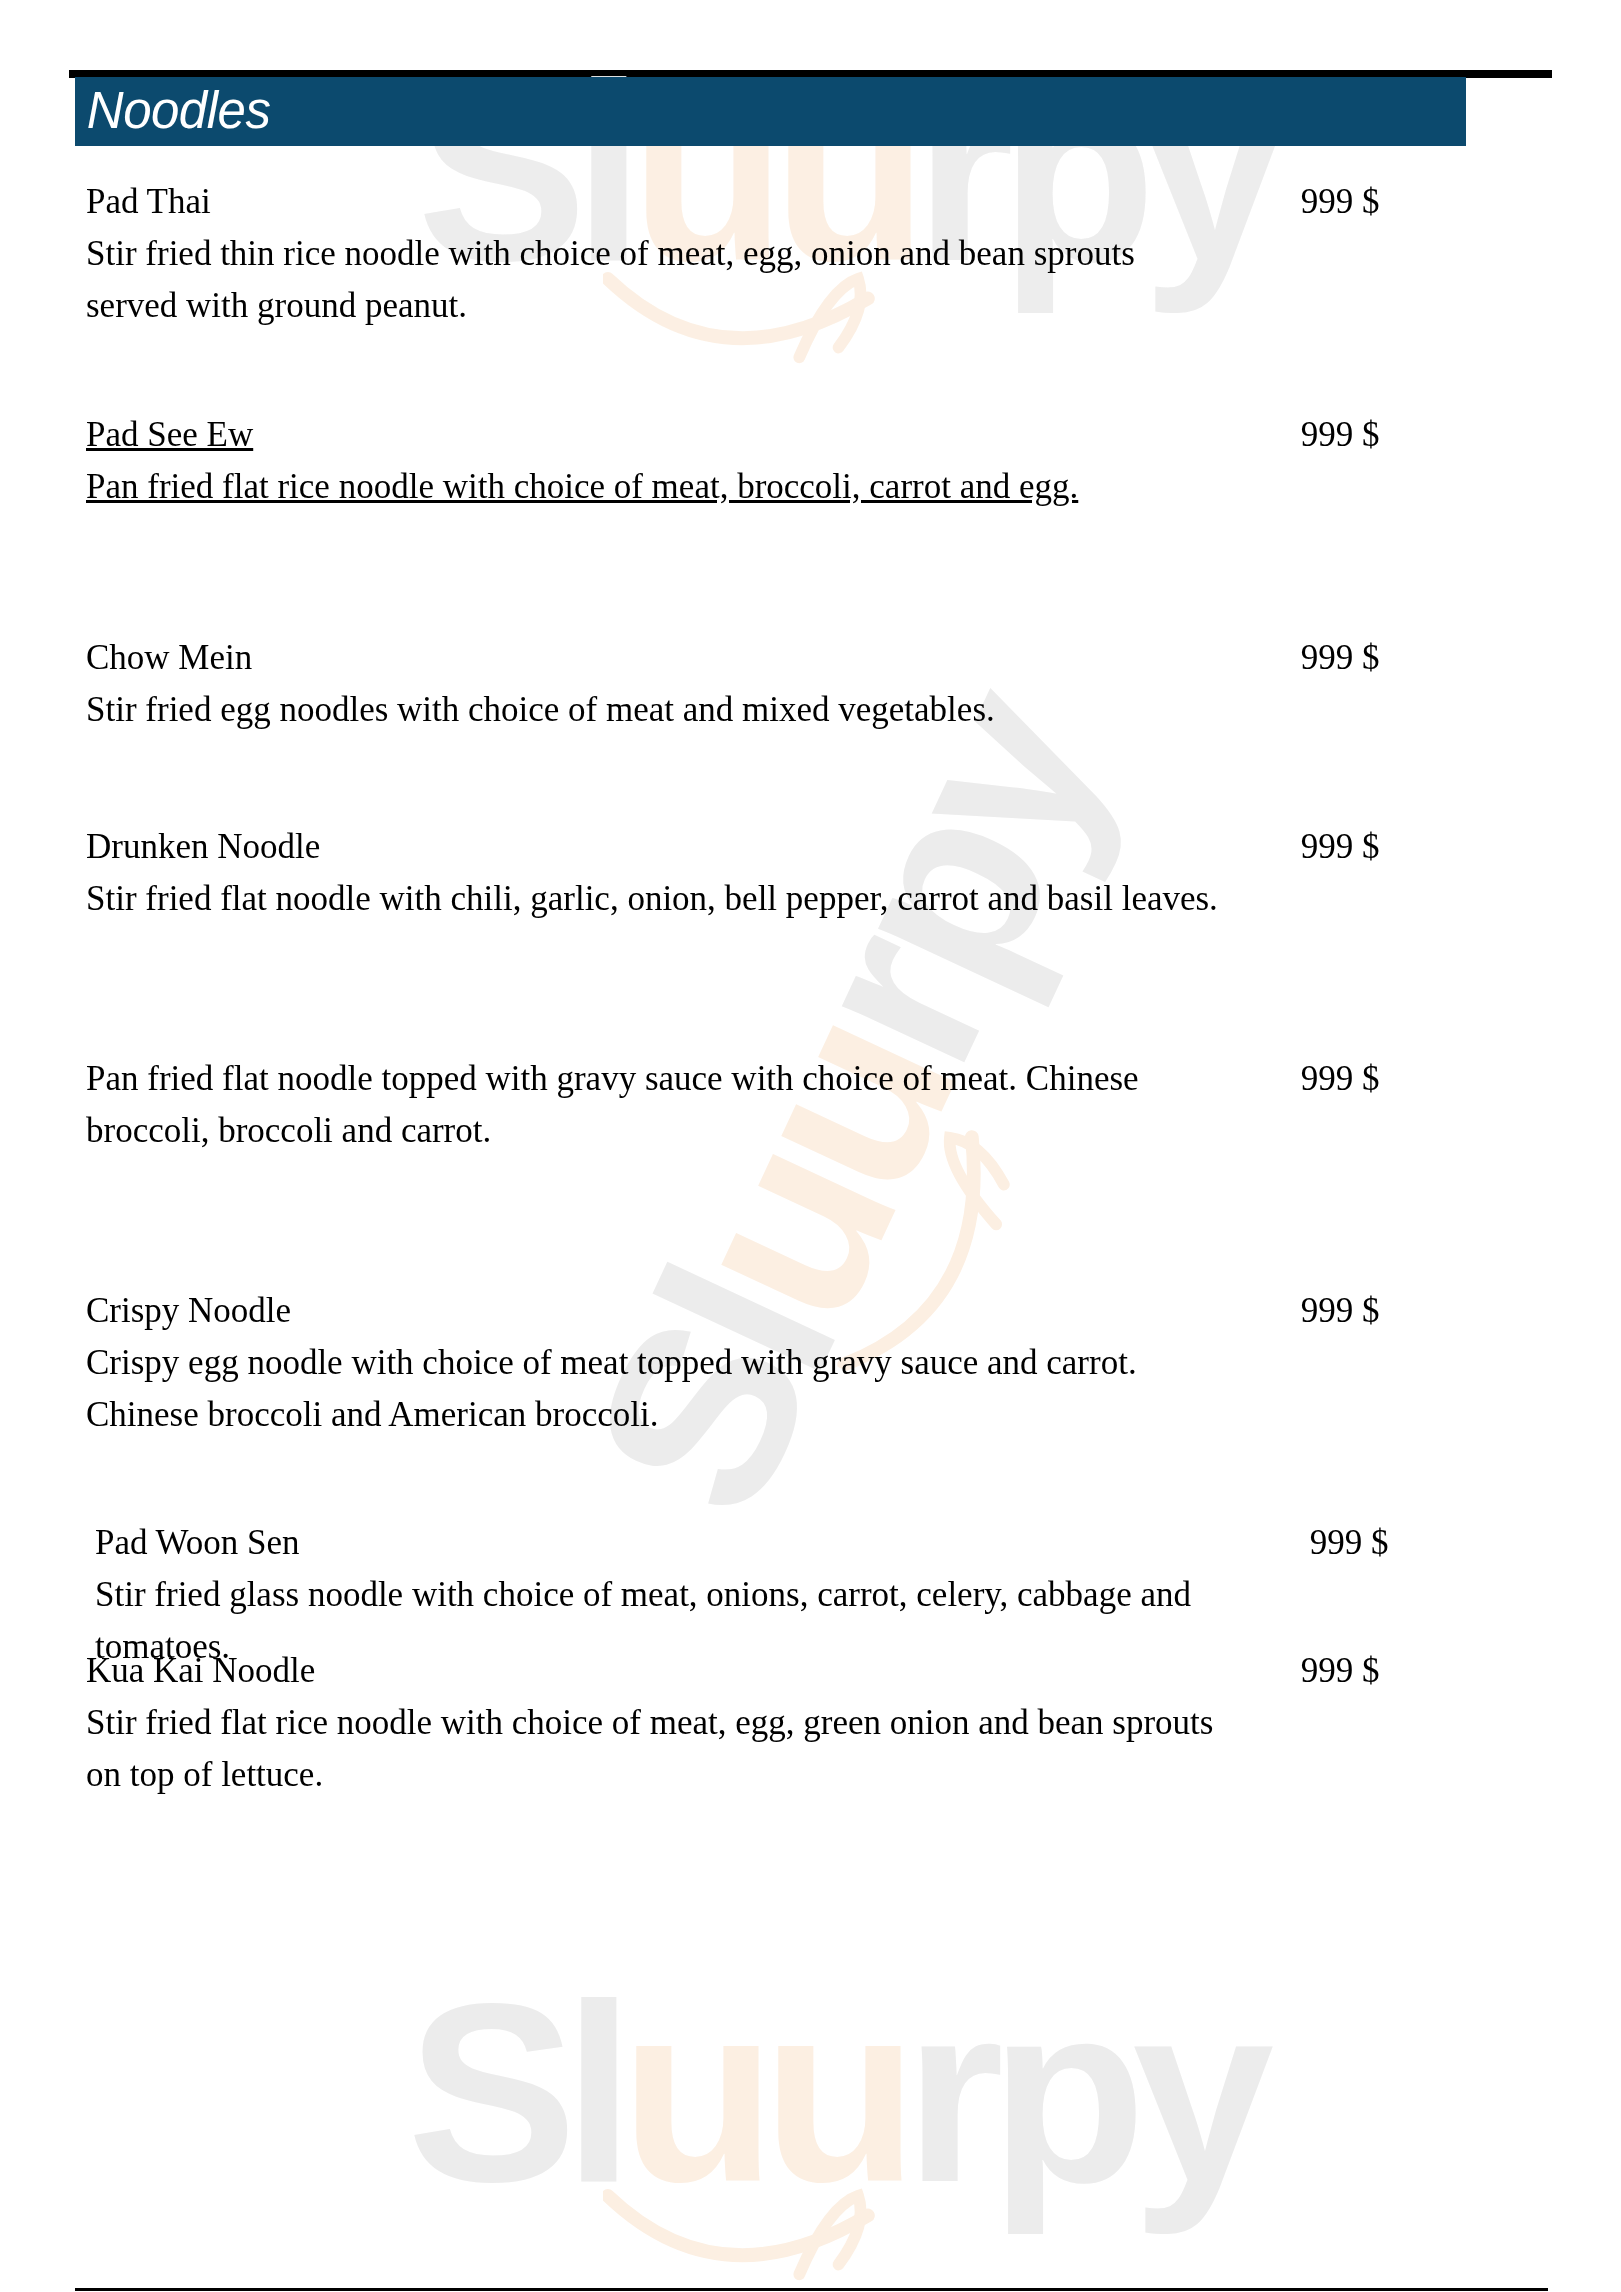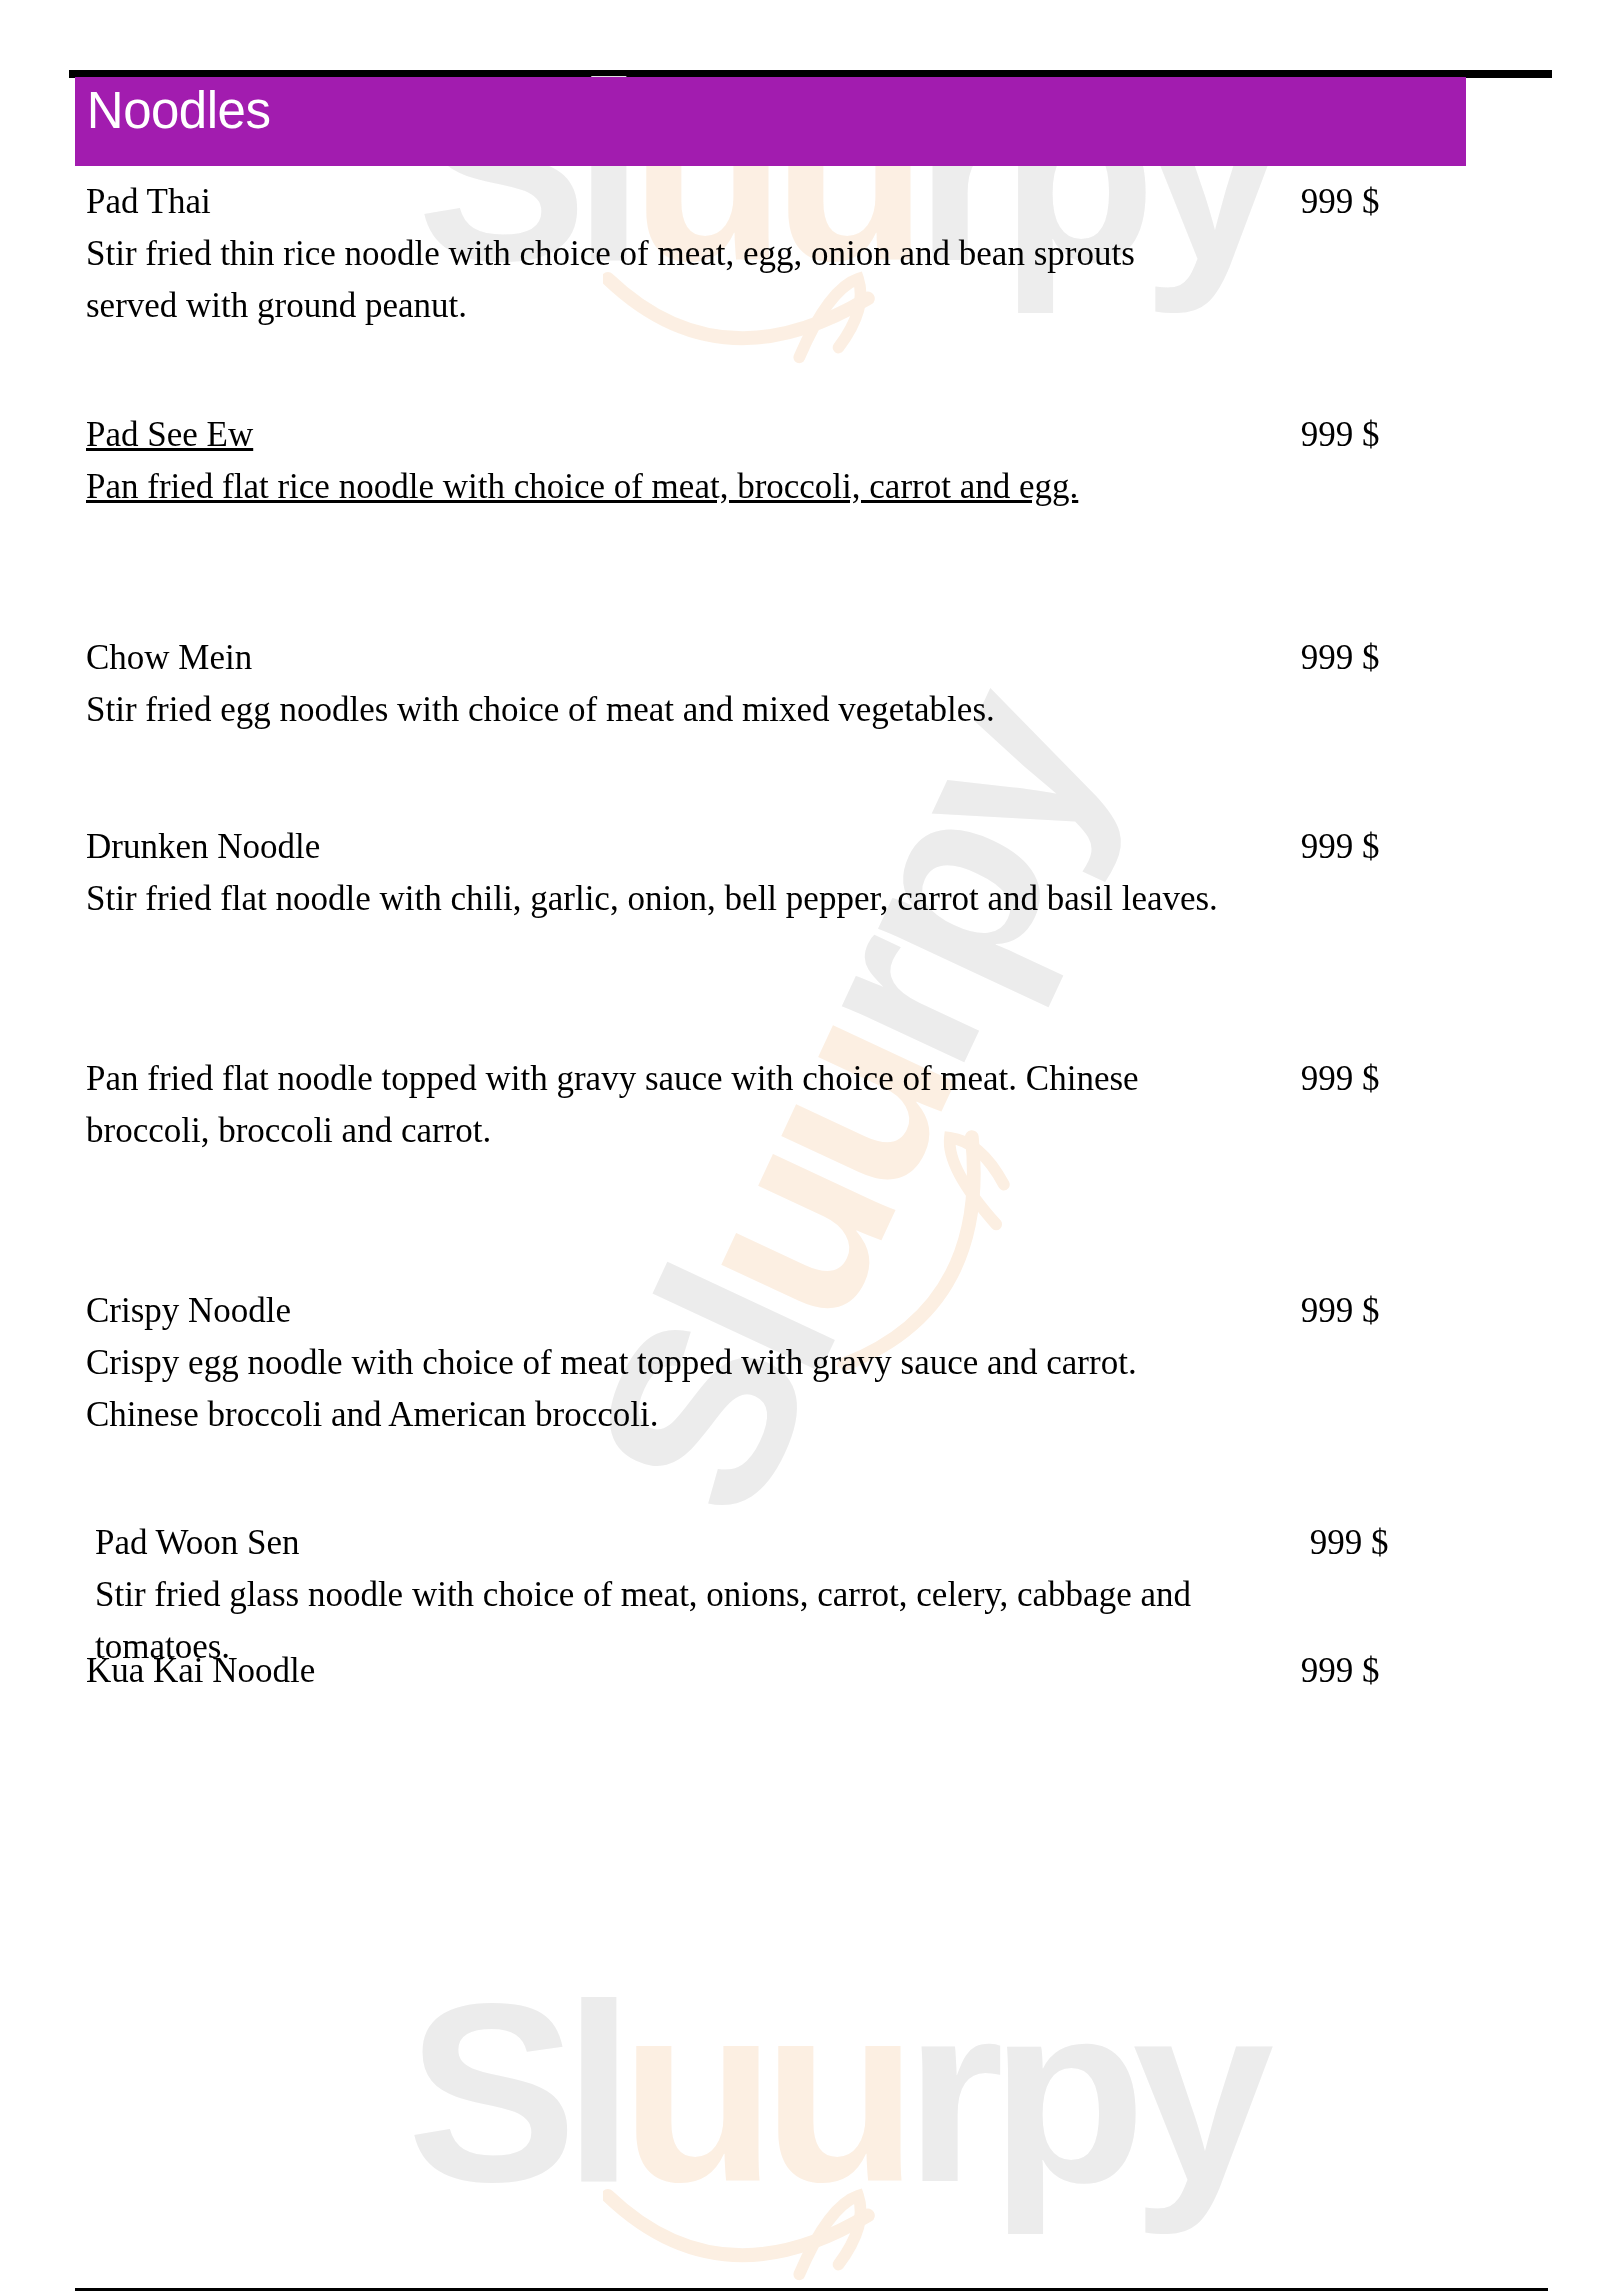--- a/index.html
+++ b/index.html
@@ -1,21 +1,21 @@
 <!DOCTYPE html>
 <html><head>
 <meta charset="utf-8">
 <style>
   html, body { margin:0; padding:0; background:#ffffff; }
   body { width:1621px; height:2293px; position:relative; overflow:hidden;
          font-family:"Liberation Serif", "DejaVu Serif", serif; color:#000; }
   .rule-top { position:absolute; left:69px; top:70px; width:1483px; height:7.8px; background:#000; }
   .rule-bottom { position:absolute; left:75px; top:2288px; width:1473px; height:2.9px; background:#000; }
-  .section-bar { position:absolute; left:75px; top:77px; width:1391px; height:89px; background:#a21caf;
-                 z-index:2; }
+  .section-bar { position:absolute; left:75px; top:77px; width:1391px; height:69px; background:#0c4a6e;
+                 z-index:2;font-style:italic; }
   .section-title { position:absolute; left:11.8px; top:3.9px; font-family:"Liberation Sans","DejaVu Sans",sans-serif;
                    font-size:51px; color:#ffffff; line-height:59px; letter-spacing:-0.5px; }
   .watermark { position:absolute; z-index:1; pointer-events:none; }
   .wm-text { font-family:"Liberation Sans","DejaVu Sans",sans-serif; font-weight:bold; font-size:255px;
              letter-spacing:-13.7px; line-height:1; white-space:nowrap; }
   .wm-gray { color:#ececec; }
   .wm-orange { color:#fcefe2; }
   .wm-smile { position:absolute; }
   .menu { position:absolute; left:0; top:0; width:100%; height:100%; z-index:3; }
   .item { position:absolute; left:86px; width:1313px; }
@@ -94,15 +94,16 @@
     <div class="item-desc">Crispy egg noodle with choice of meat topped with gravy sauce and carrot. Chinese broccoli and American broccoli.</div>
   </div>
   <div class="item" style="top:1517px;margin-left:9px;">
     <div class="item-name">Pad Woon Sen</div>
     <div class="item-price">999 $</div>
     <div class="item-desc">Stir fried glass noodle with choice of meat, onions, carrot, celery, cabbage and tomatoes.</div>
   </div>
   <div class="item" style="top:1645px;">
     <div class="item-name">Kua Kai Noodle</div>
     <div class="item-price">999 $</div>
+    <div class="item-desc">Stir fried flat rice noodle with choice of meat, egg, green onion and bean sprouts on top of lettuce.</div>
   </div>
 </div>
 
 
 </body></html>

